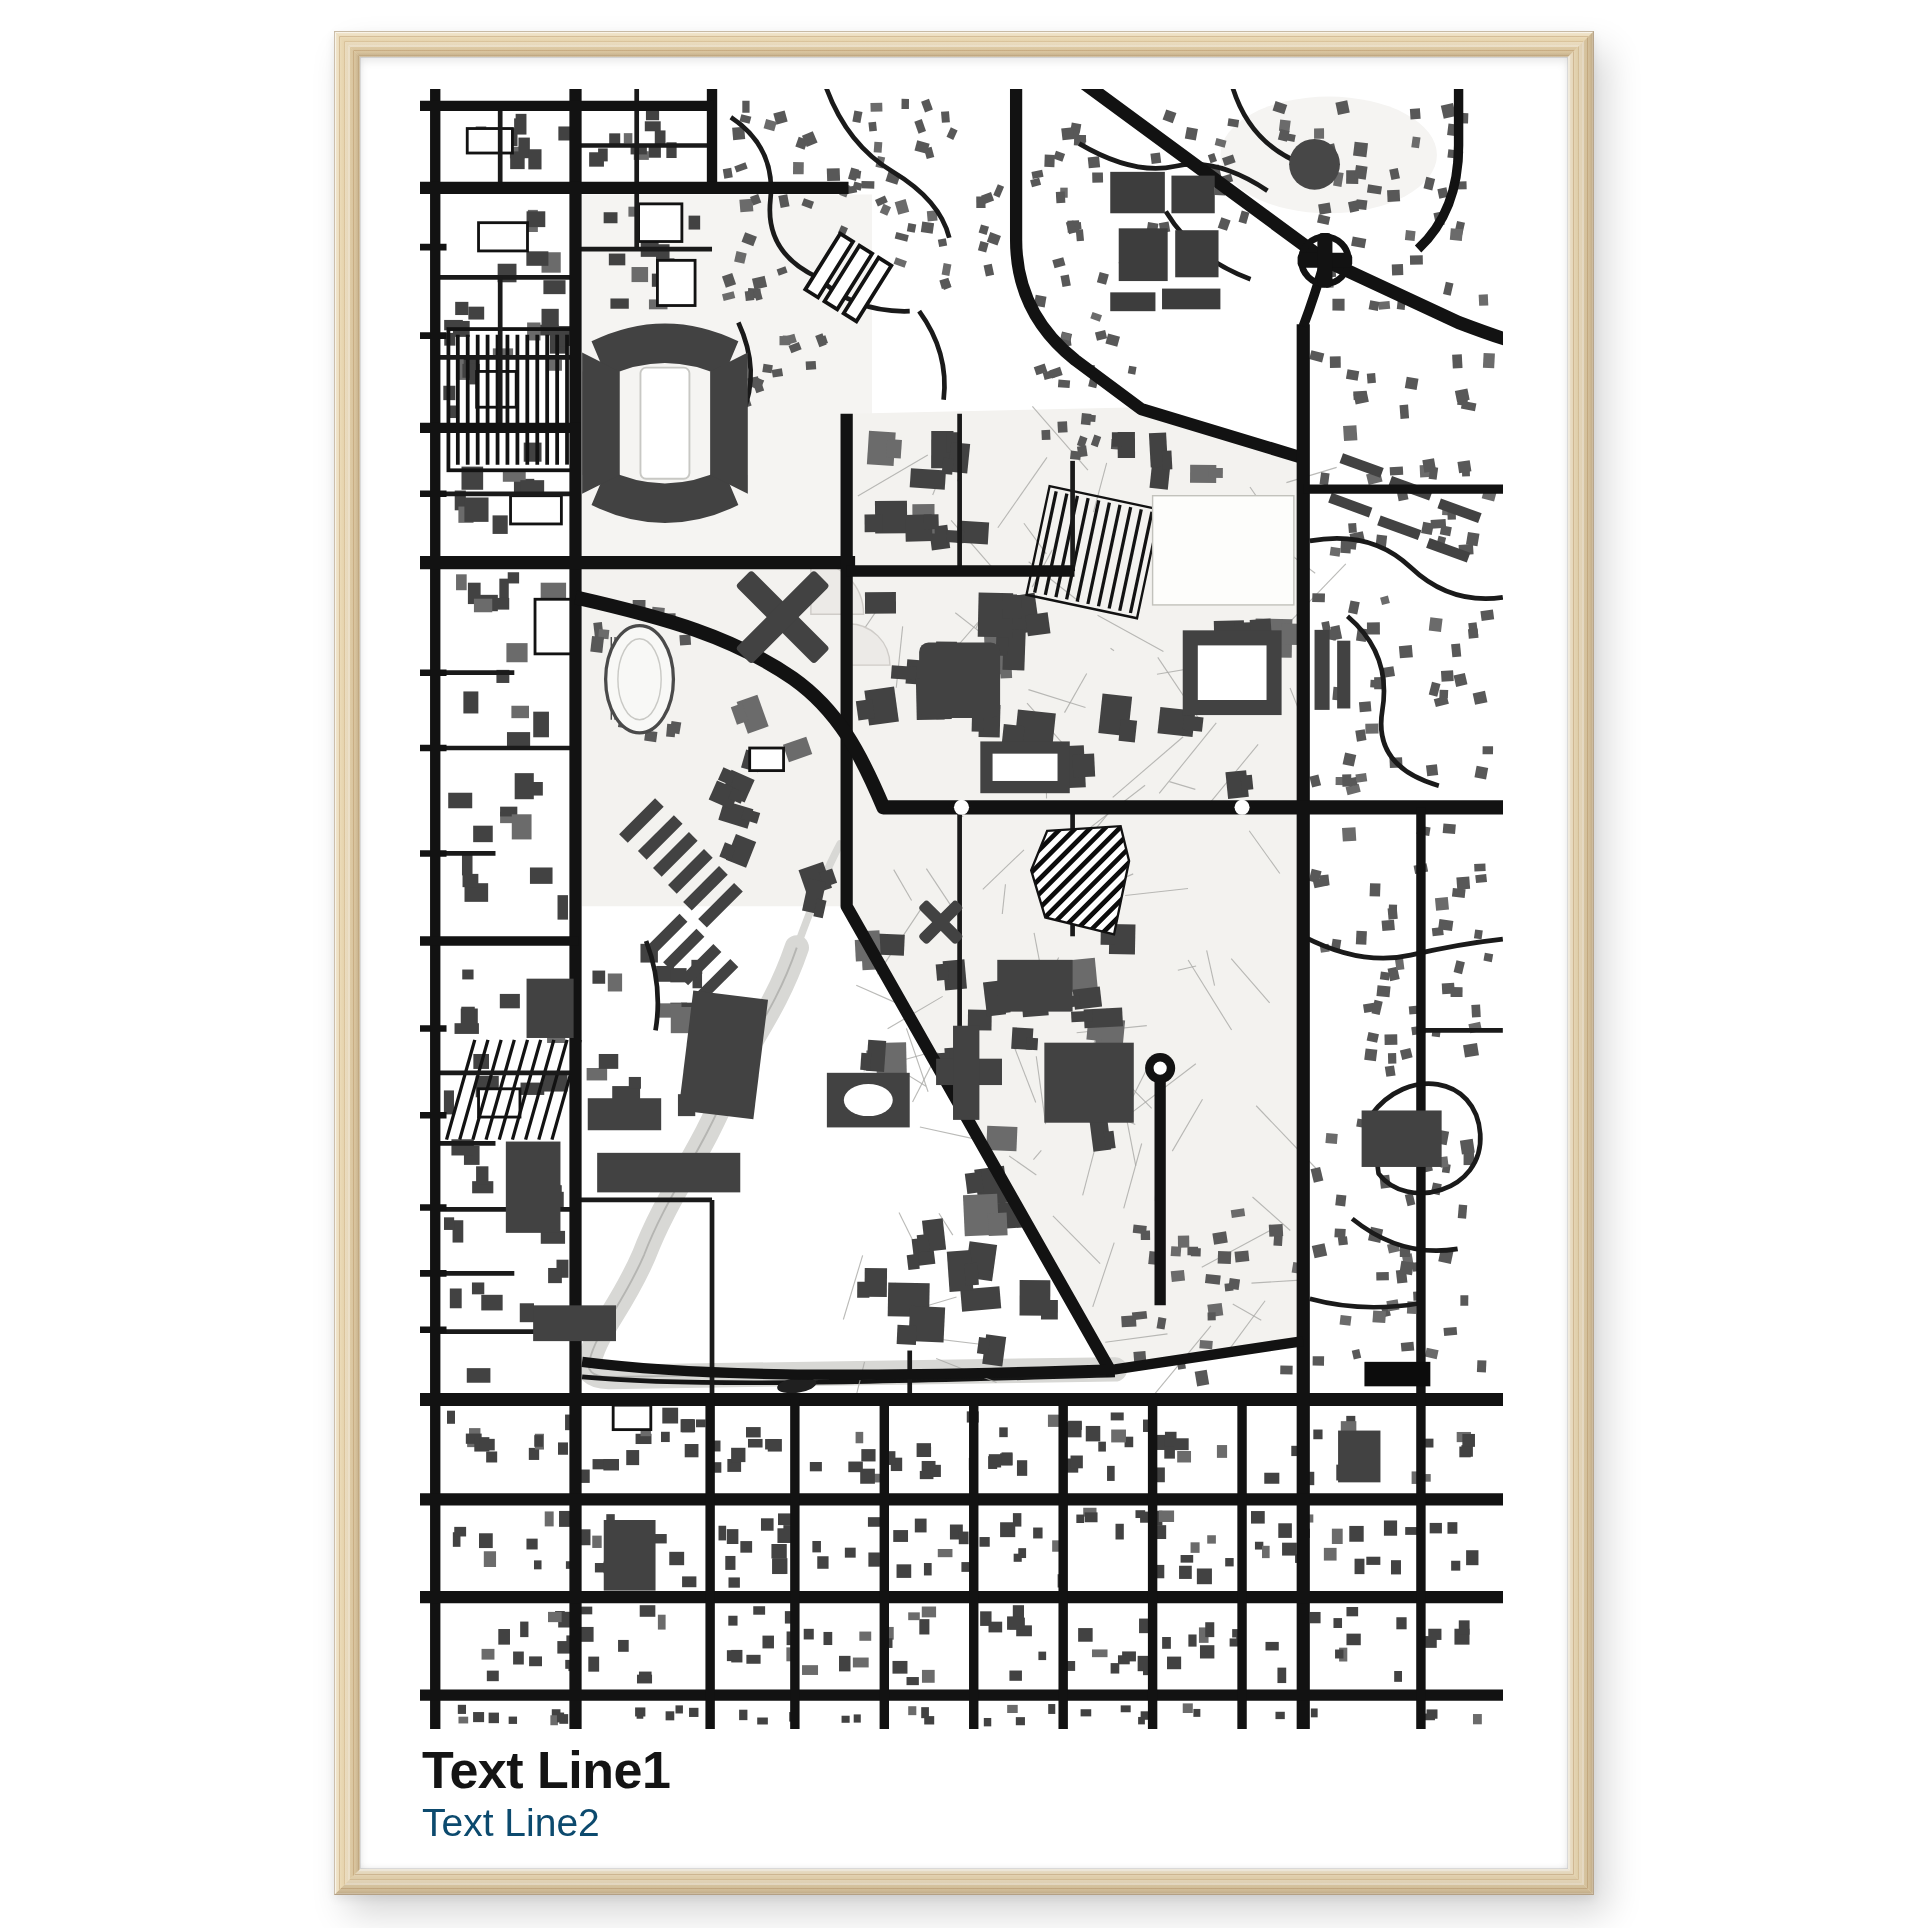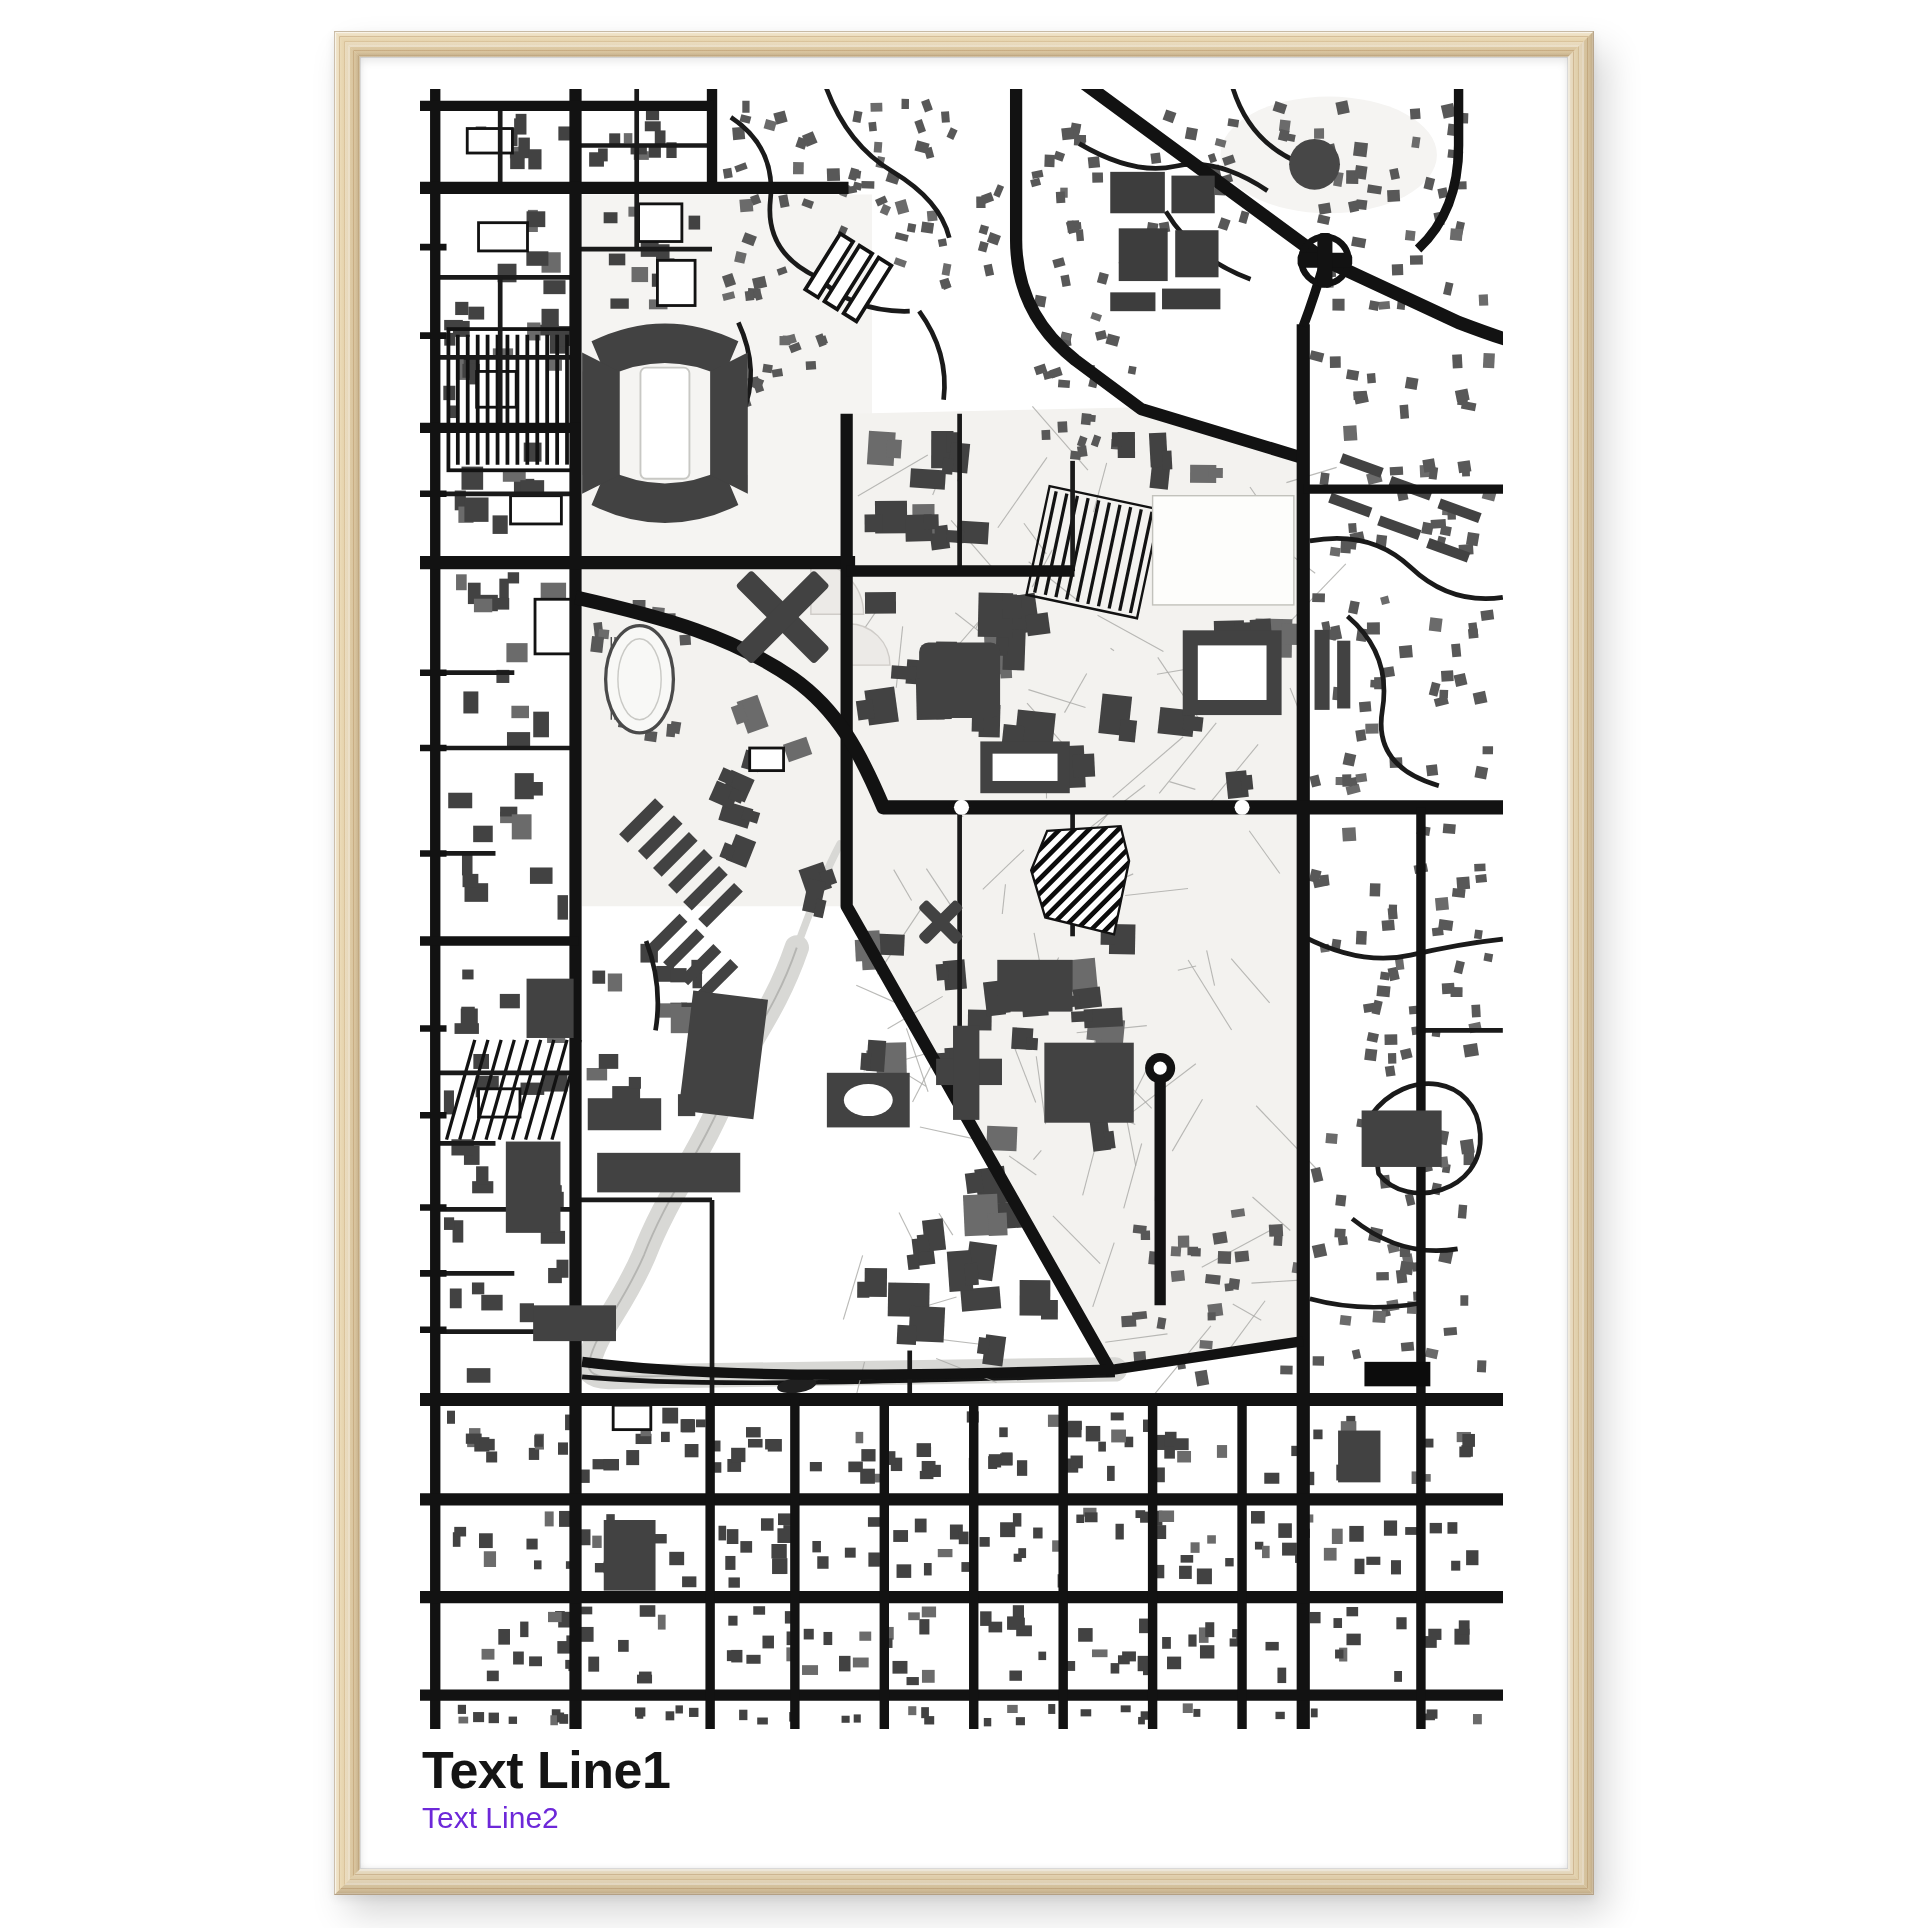--- a/index.html
+++ b/index.html
@@ -29,21 +29,21 @@
       clip-path:polygon(0 0,100% 26px,100% calc(100% - 26px),0 100%);}
   .wood-right{right:0;top:0;width:26px;height:100%;
       clip-path:polygon(0 26px,100% 0,100% 100%,0 calc(100% - 26px));
       filter:brightness(.97);}
   .paper{position:absolute;inset:26px;background:#ffffff;
       box-shadow:inset 0 0 0 0.9px rgba(0,0,0,.10), inset 0 3.8px 9.4px rgba(0,0,0,.10), inset 0 -1.9px 5.6px rgba(0,0,0,.05);}
   .map-wrap{position:absolute;left:60px;top:32px;width:1083px;height:1640px;overflow:hidden;background:#fff;}
   .map-wrap svg{display:block;width:100%;height:100%;}
   .titles{position:absolute;left:62px;top:1687px;}
   .t1{font-size:52px;font-weight:700;color:#141414;letter-spacing:-0.5px;line-height:1.02;}
-  .t2{font-size:30px;font-weight:400;color:#6d28d9;line-height:1.15;margin-top:3.8px;}
+  .t2{font-size:39px;font-weight:400;color:#0c4a6e;line-height:1.15;margin-top:3.8px;}
 </style>
 </head>
 <body>
 
 <div class="page">
   <div class="frame">
     <div class="wood wood-h wood-top"></div>
     <div class="wood wood-h wood-bottom"></div>
     <div class="wood wood-v wood-left"></div>
     <div class="wood wood-v wood-right"></div>

